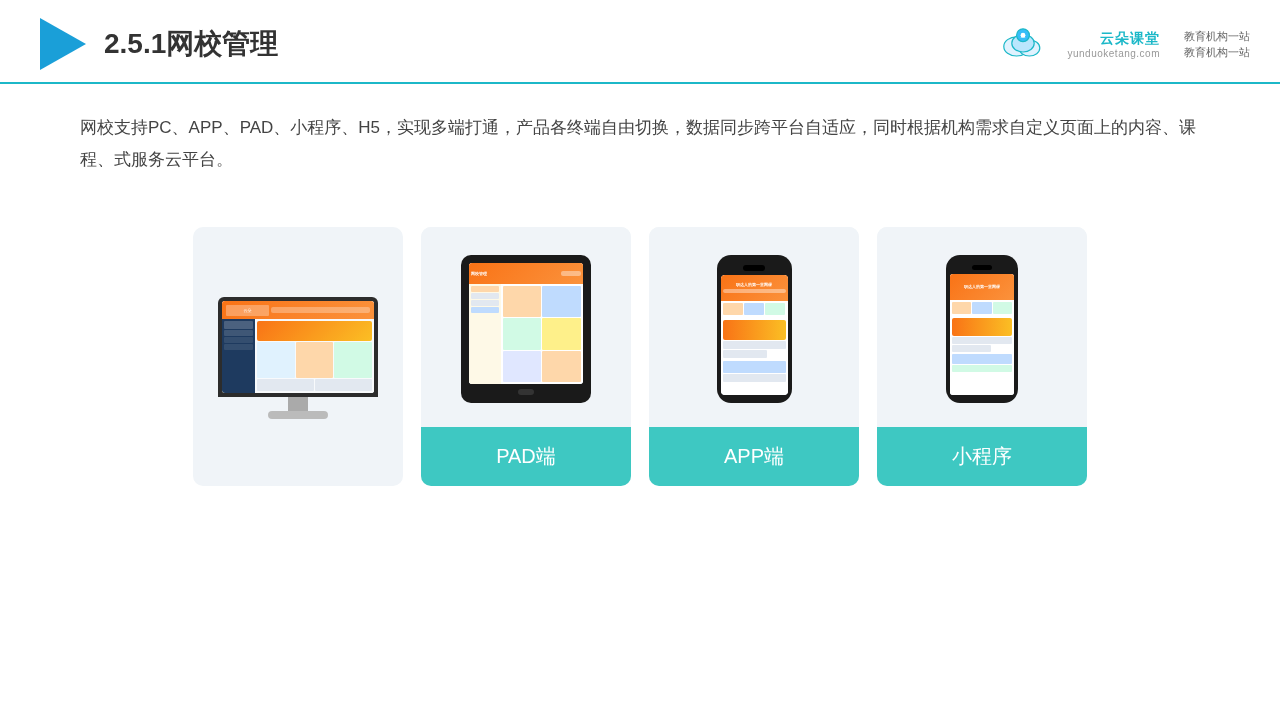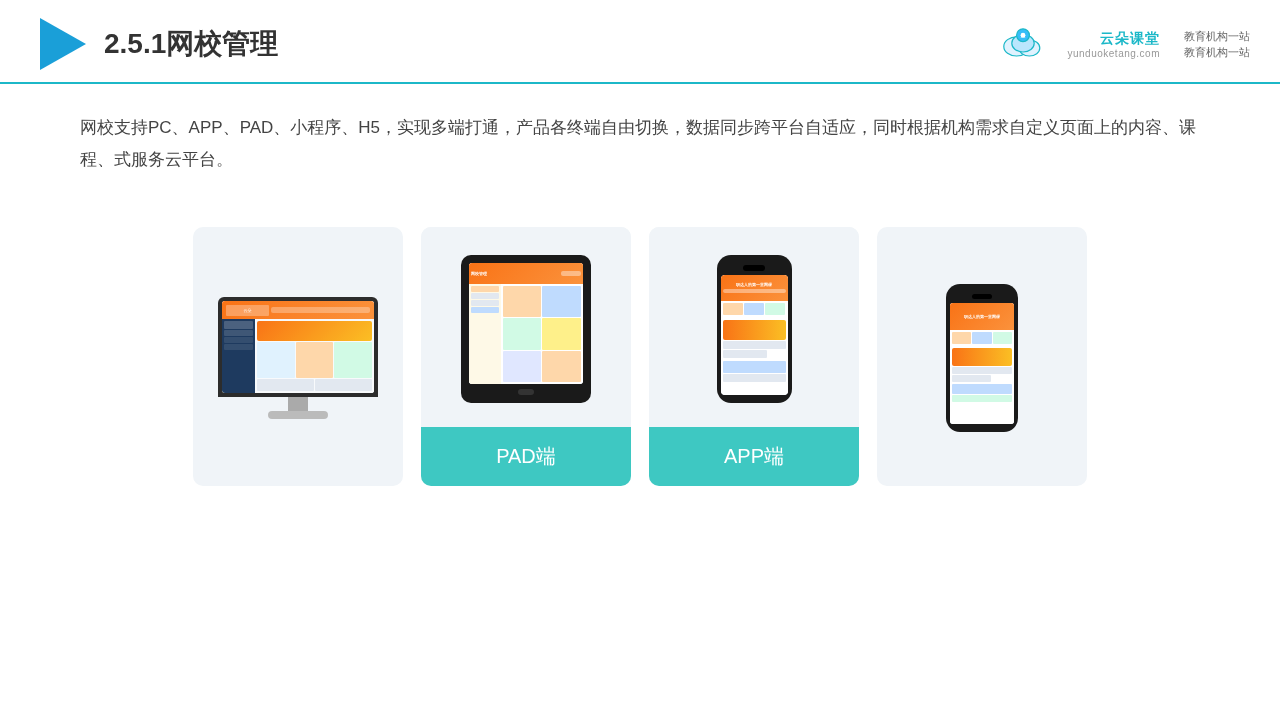--- a/index.html
+++ b/index.html
@@ -406,16 +406,17 @@
               <div style="height:18px;background:linear-gradient(to right,#f97316,#fbbf24);border-radius:2px;"></div>
               <div style="height:7px;background:#e2e8f0;border-radius:1px;"></div>
               <div style="height:7px;background:#e2e8f0;border-radius:1px;width:65%;"></div>
               <div style="height:10px;background:#bfdbfe;border-radius:1px;margin-top:1px;"></div>
               <div style="height:7px;background:#d1fae5;border-radius:1px;"></div>
             </div>
           </div>
         </div>
       </div>
     </div>
+    <div class="card-label">小程序</div>
   </div>
 
 
 </div>
 
 </body></html>

